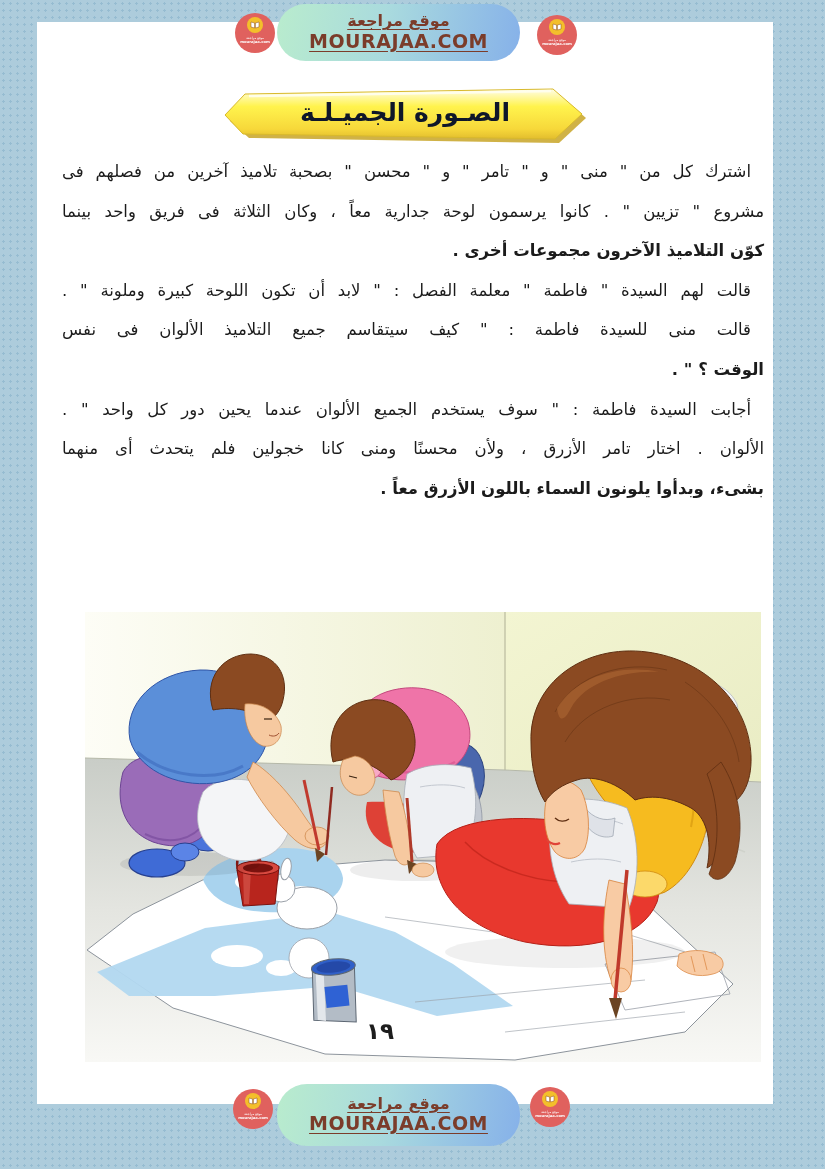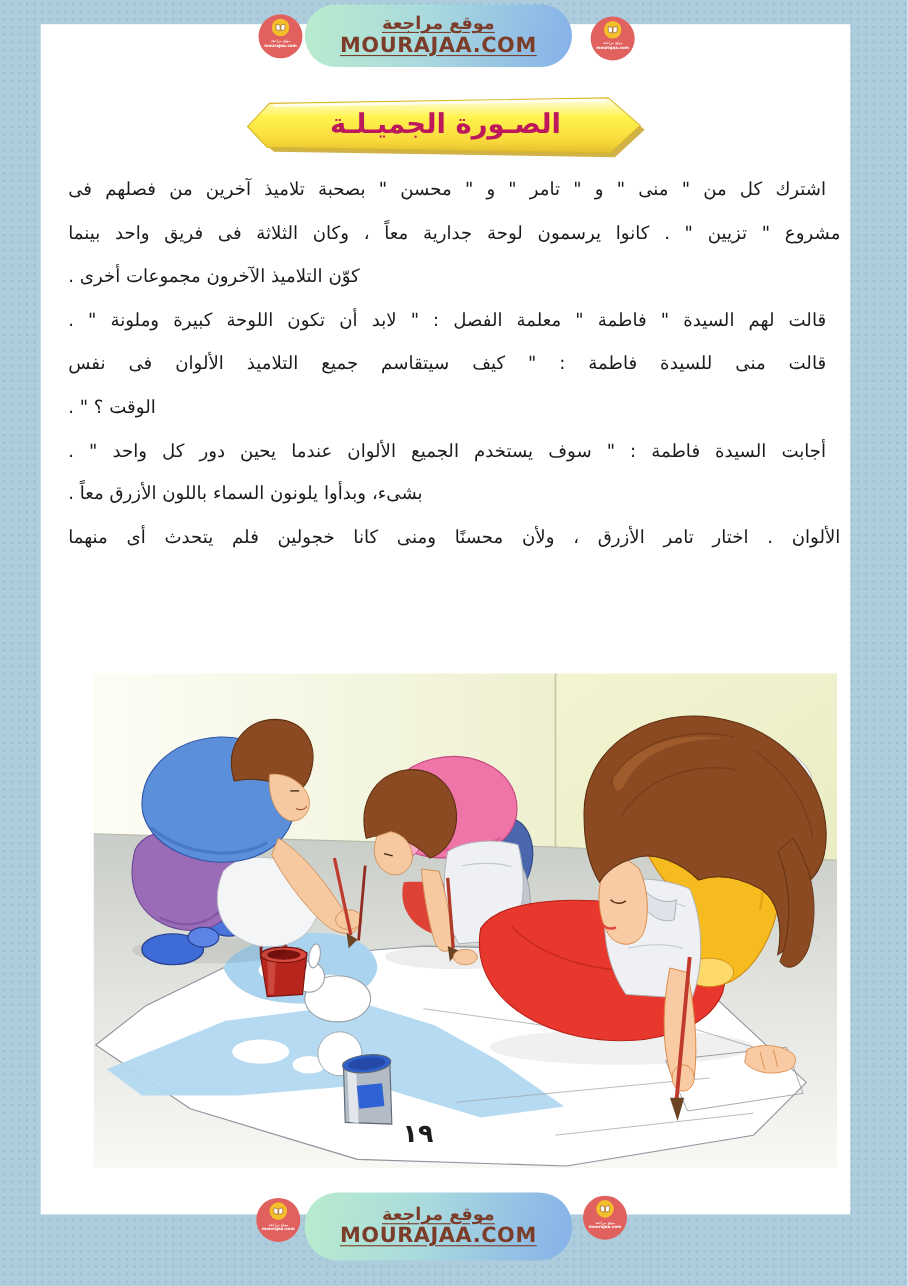--- a/index.html
+++ b/index.html
@@ -39,30 +39,30 @@
     margin-top:4px;display:flex;align-items:center;justify-content:center;
   }
   .badge .t1{font-size:6px;transform:scale(.55);color:#ffffff;white-space:nowrap;margin-top:1px;}
   .badge .t2{font-size:6px;transform:scale(.62);color:#ffffff;font-weight:bold;white-space:nowrap;margin-top:-3px;}
   
   .ribbon{position:absolute;left:223px;top:86px;width:364px;height:58px;}
   .ribbon svg{position:absolute;left:0;top:0;}
   .ribbon .label{
     position:absolute;left:0;top:0;width:100%;height:52px;
     display:flex;align-items:center;justify-content:center;
-    font-size:25px;font-weight:bold;color:#be185d;direction:rtl;
+    font-size:25px;font-weight:bold;color:#0f172a;direction:rtl;
   }
   
   .story{
     position:absolute;left:62px;top:152px;width:702px;direction:rtl;
     font-size:16.5px;color:#1b1b1b;line-height:39.6px;
   }
   .story .line{height:39.6px;overflow:visible;white-space:normal;}
   .story .jl{text-align:justify;text-align-last:justify;}
-  .story .rl{text-align:left;}
+  .story .rl{text-align:right;font-weight:bold;}
   .story .ind{text-indent:13px;}
   
   .illus{position:absolute;left:85px;top:612px;width:676px;height:450px;}
   .pagenum{
     position:absolute;left:366px;top:1018px;width:60px;text-align:left;
     font-size:23px;color:#1d1d1d;font-weight:bold;direction:rtl;
   }
 </style>
 </head>
 <body>
@@ -110,22 +110,22 @@
 </div>
 
 <div class="story">
   <div class="line jl ind">اشترك كل من " منى " و " تامر " و " محسن " بصحبة تلاميذ آخرين من فصلهم فى</div>
   <div class="line jl">مشروع " تزيين " . كانوا يرسمون لوحة جدارية معاً ، وكان الثلاثة فى فريق واحد بينما</div>
   <div class="line rl">كوّن التلاميذ الآخرون مجموعات أخرى .</div>
   <div class="line jl ind">قالت لهم السيدة " فاطمة " معلمة الفصل : " لابد أن تكون اللوحة كبيرة وملونة " .</div>
   <div class="line jl ind">قالت منى للسيدة فاطمة : " كيف سيتقاسم جميع التلاميذ الألوان فى نفس</div>
   <div class="line rl">الوقت ؟ " .</div>
   <div class="line jl ind">أجابت السيدة فاطمة : " سوف يستخدم الجميع الألوان عندما يحين دور كل واحد " .</div>
+  <div class="line jl">الألوان . اختار تامر الأزرق ، ولأن محسنًا ومنى كانا خجولين فلم يتحدث أى منهما</div>
   <div class="line rl">بشىء، وبدأوا يلونون السماء باللون الأزرق معاً .</div>
-  <div class="line jl">الألوان . اختار تامر الأزرق ، ولأن محسنًا ومنى كانا خجولين فلم يتحدث أى منهما</div>
 </div>
 
 <div class="illus">
 <svg width="676" height="450" viewBox="0 0 676 450">
   <defs>
     <linearGradient id="wallL" x1="0" y1="0" x2="1" y2="0">
       <stop offset="0" stop-color="#fdfdf6"></stop>
           <stop offset="1" stop-color="#eef0d0"></stop>
     </linearGradient>
     <linearGradient id="wallR" x1="0" y1="0" x2="1" y2="1">

